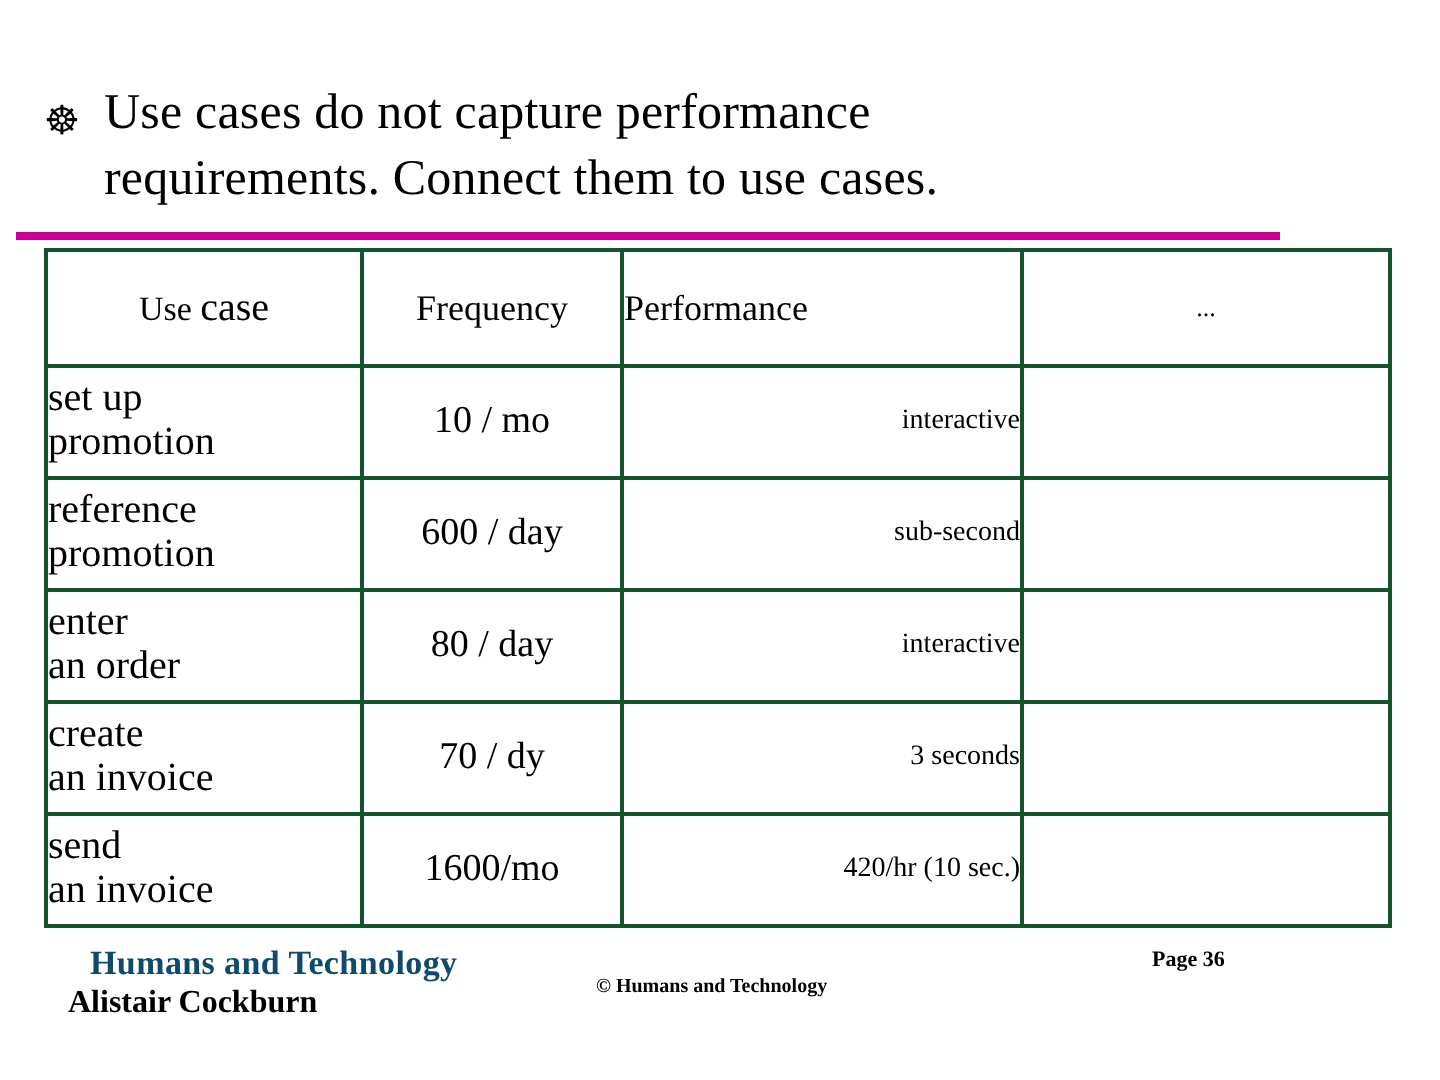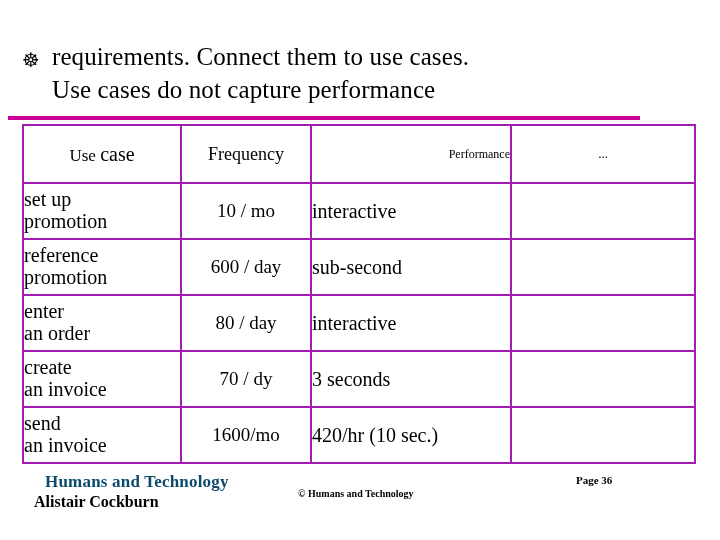--- a/index.html
+++ b/index.html
@@ -65,21 +65,21 @@
     left: 22px;
     top: 124px;
     width: 672px;
   }
   table.main {
     border-collapse: collapse;
     width: 672px;
     table-layout: fixed;
   }
   table.main th, table.main td {
-    border: 2px solid #a21caf;
+    border: 2px solid #14532d;
     padding: 0;
     vertical-align: middle;
   }
   col.c1 { width: 158px; }
   col.c2 { width: 130px; }
   col.c3 { width: 200px; }
   col.c4 { width: 184px; }
 
   thead th {
     height: 56px;
@@ -89,22 +89,22 @@
     font-size: 17px;
     text-align: center;
   }
   .hdr-usecase .small { font-size: 17px; }
   .hdr-usecase .big { font-size: 20px; }
   .hdr-freq {
     font-size: 18px;
     text-align: center;
   }
   .hdr-perf {
-    font-size: 12px;
-    text-align: right;
+    font-size: 18px;
+    text-align: left;
     padding-left: 10px;
     border-radius: 7px;
   }
   .hdr-dots {
     font-size: 13px;
     text-align: center;
     vertical-align: top;
     padding-top: 8px;
   }
 
@@ -113,22 +113,22 @@
     font-size: 20px;
     line-height: 1.08;
     text-align: left;
     padding-left: 5px;
   }
   td.freq {
     font-size: 19px;
     text-align: center;
   }
   td.perf {
-    font-size: 20px;
-    text-align: left;
+    font-size: 14px;
+    text-align: right;
   }
   td.blank { }
 
   
   .footer-left {
     position: absolute;
     left: 28px;
     top: 472px;
     font-size: 17px;
     font-weight: bold;
@@ -162,22 +162,22 @@
   }
 </style>
 </head>
 <body>
 
 <div class="slide">
 
   <div class="heading">
     <span class="bullet-glyph">☸</span>
     <div class="heading-text">
+      <div>Use cases do not capture performance</div>
       <div>requirements.  Connect them to use cases.</div>
-      <div>Use cases do not capture performance</div>
     </div>
   </div>
 
   <div class="rule"></div>
 
   <div class="table-wrap">
     <table class="main">
       <colgroup>
         <col class="c1">
           <col class="c2">

